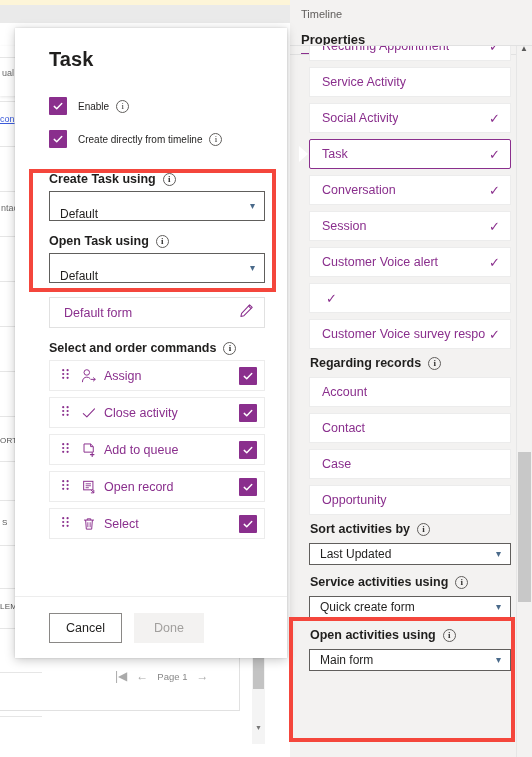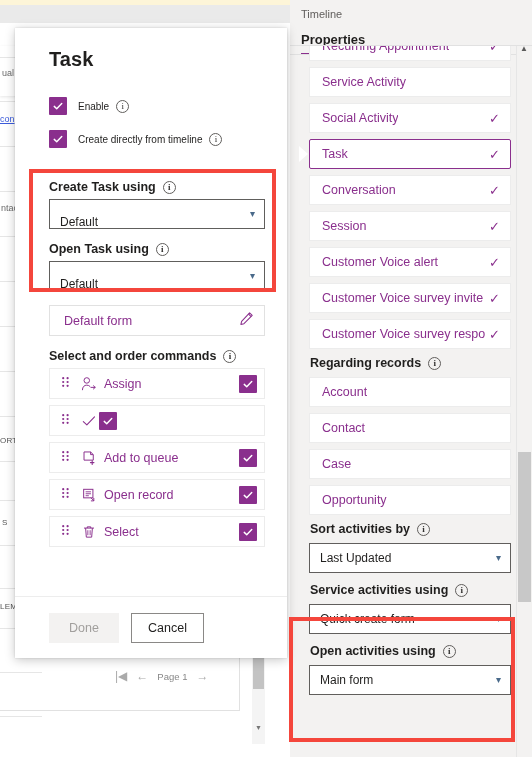--- a/index.html
+++ b/index.html
@@ -201,21 +201,21 @@
   }
   .rlist-check { color: #8a2f8d; font-size: 13px; flex: 0 0 auto; margin-left: 4px; }
   .rlist-item.clipped { overflow: hidden; }
 
   .rsection-label {
     display: flex; align-items: center;
     font-size: 12.5px; font-weight: bold; color: #201f1e;
     margin: 7px 0 7px 1px;
   }
   .rcombo {
-    position: relative; width: 202px; height: 30px; border: 1px solid #605e5c;
+    position: relative; width: 202px; height: 22px; border: 1px solid #605e5c;
     background: #fff; display: flex; align-items: center;
     padding: 0 26px 0 10px; font-size: 12px; color: #201f1e; margin-bottom: 6px;
   }
   .rcombo .caret {
     position: absolute; right: 9px; top: 50%; transform: translateY(-50%);
     color: #4a6a8a; font-size: 10px; line-height: 1;
   }
 
   
   .sel-pointer {
@@ -309,21 +309,21 @@
       <div class="chk-row">
         <span class="chk">
           <svg viewBox="0 0 16 16">
             <path d="M3 8.5 L6.3 11.6 L13 4.6" fill="none" stroke="#ffffff" stroke-width="1.9" stroke-linecap="round" stroke-linejoin="round"></path>
           </svg>
         </span>
         <span class="chk-label">Create directly from timeline</span>
         <span class="info-ico">i</span>
       </div>
 
-      <div class="field" style="margin-top:32px">
+      <div class="field" style="margin-top:24px">
         <div class="field-label">
           <span>Create Task using</span>
           <span class="info-ico">i</span>
         </div>
         <div class="combo">
           <span>Default</span>
           <span class="caret">▾</span>
         </div>
       </div>
 
@@ -394,20 +394,21 @@
                 <circle cx="6.6" cy="7" r="1.1" fill="#8a2f8d"></circle>
               <circle cx="2.2" cy="10.8" r="1.1" fill="#8a2f8d"></circle>
                 <circle cx="6.6" cy="10.8" r="1.1" fill="#8a2f8d"></circle>
             </svg>
           </span>
           <span class="cmd-ico">
             <svg width="16" height="16" viewBox="0 0 18 18">
               <path d="M2.6 9.6 L6.6 13.4 L15.2 4.4" fill="none" stroke="#8a2f8d" stroke-width="1.2" stroke-linecap="round" stroke-linejoin="round"></path>
             </svg>
           </span>
+          <span class="cmd-label">Close activity</span>
           <span class="cmd-chk">
             <svg viewBox="0 0 16 16">
               <path d="M3 8.5 L6.3 11.6 L13 4.6" fill="none" stroke="#fff" stroke-width="1.9" stroke-linecap="round" stroke-linejoin="round"></path>
             </svg>
           </span>
         </div>
 
         <div class="cmd-row">
           <span class="grip">
             <svg width="9" height="14" viewBox="0 0 9 14">
@@ -484,22 +485,22 @@
             <svg viewBox="0 0 16 16">
               <path d="M3 8.5 L6.3 11.6 L13 4.6" fill="none" stroke="#fff" stroke-width="1.9" stroke-linecap="round" stroke-linejoin="round"></path>
             </svg>
           </span>
         </div>
 
       </div>
     </div>
 
     <div class="dialog-footer">
+      <div class="btn">Cancel</div>
       <div class="btn disabled">Done</div>
-      <div class="btn">Cancel</div>
     </div>
   </div>
 
   <div class="redbox" id="redbox-left"></div>
 
   <div class="rpanel">
     <div class="rpanel-head">
       <div class="rpanel-sub">Timeline</div>
     </div>
     <div class="tabbar">
@@ -538,21 +539,20 @@
         <span class="rlist-label">Session</span>
         <span class="rlist-check">✓</span>
       </div>
 
       <div class="rlist-item">
         <span class="rlist-label">Customer Voice alert</span>
         <span class="rlist-check">✓</span>
       </div>
 
       <div class="rlist-item clipped">
-        <span class="rlist-label">Customer Voice survey invite</span>
         <span class="rlist-check">✓</span>
       </div>
 
       <div class="rlist-item clipped">
         <span class="rlist-label">Customer Voice survey respo</span>
         <span class="rlist-check">✓</span>
       </div>
 
       <div class="rsection-label">
         <span>Regarding records</span>

